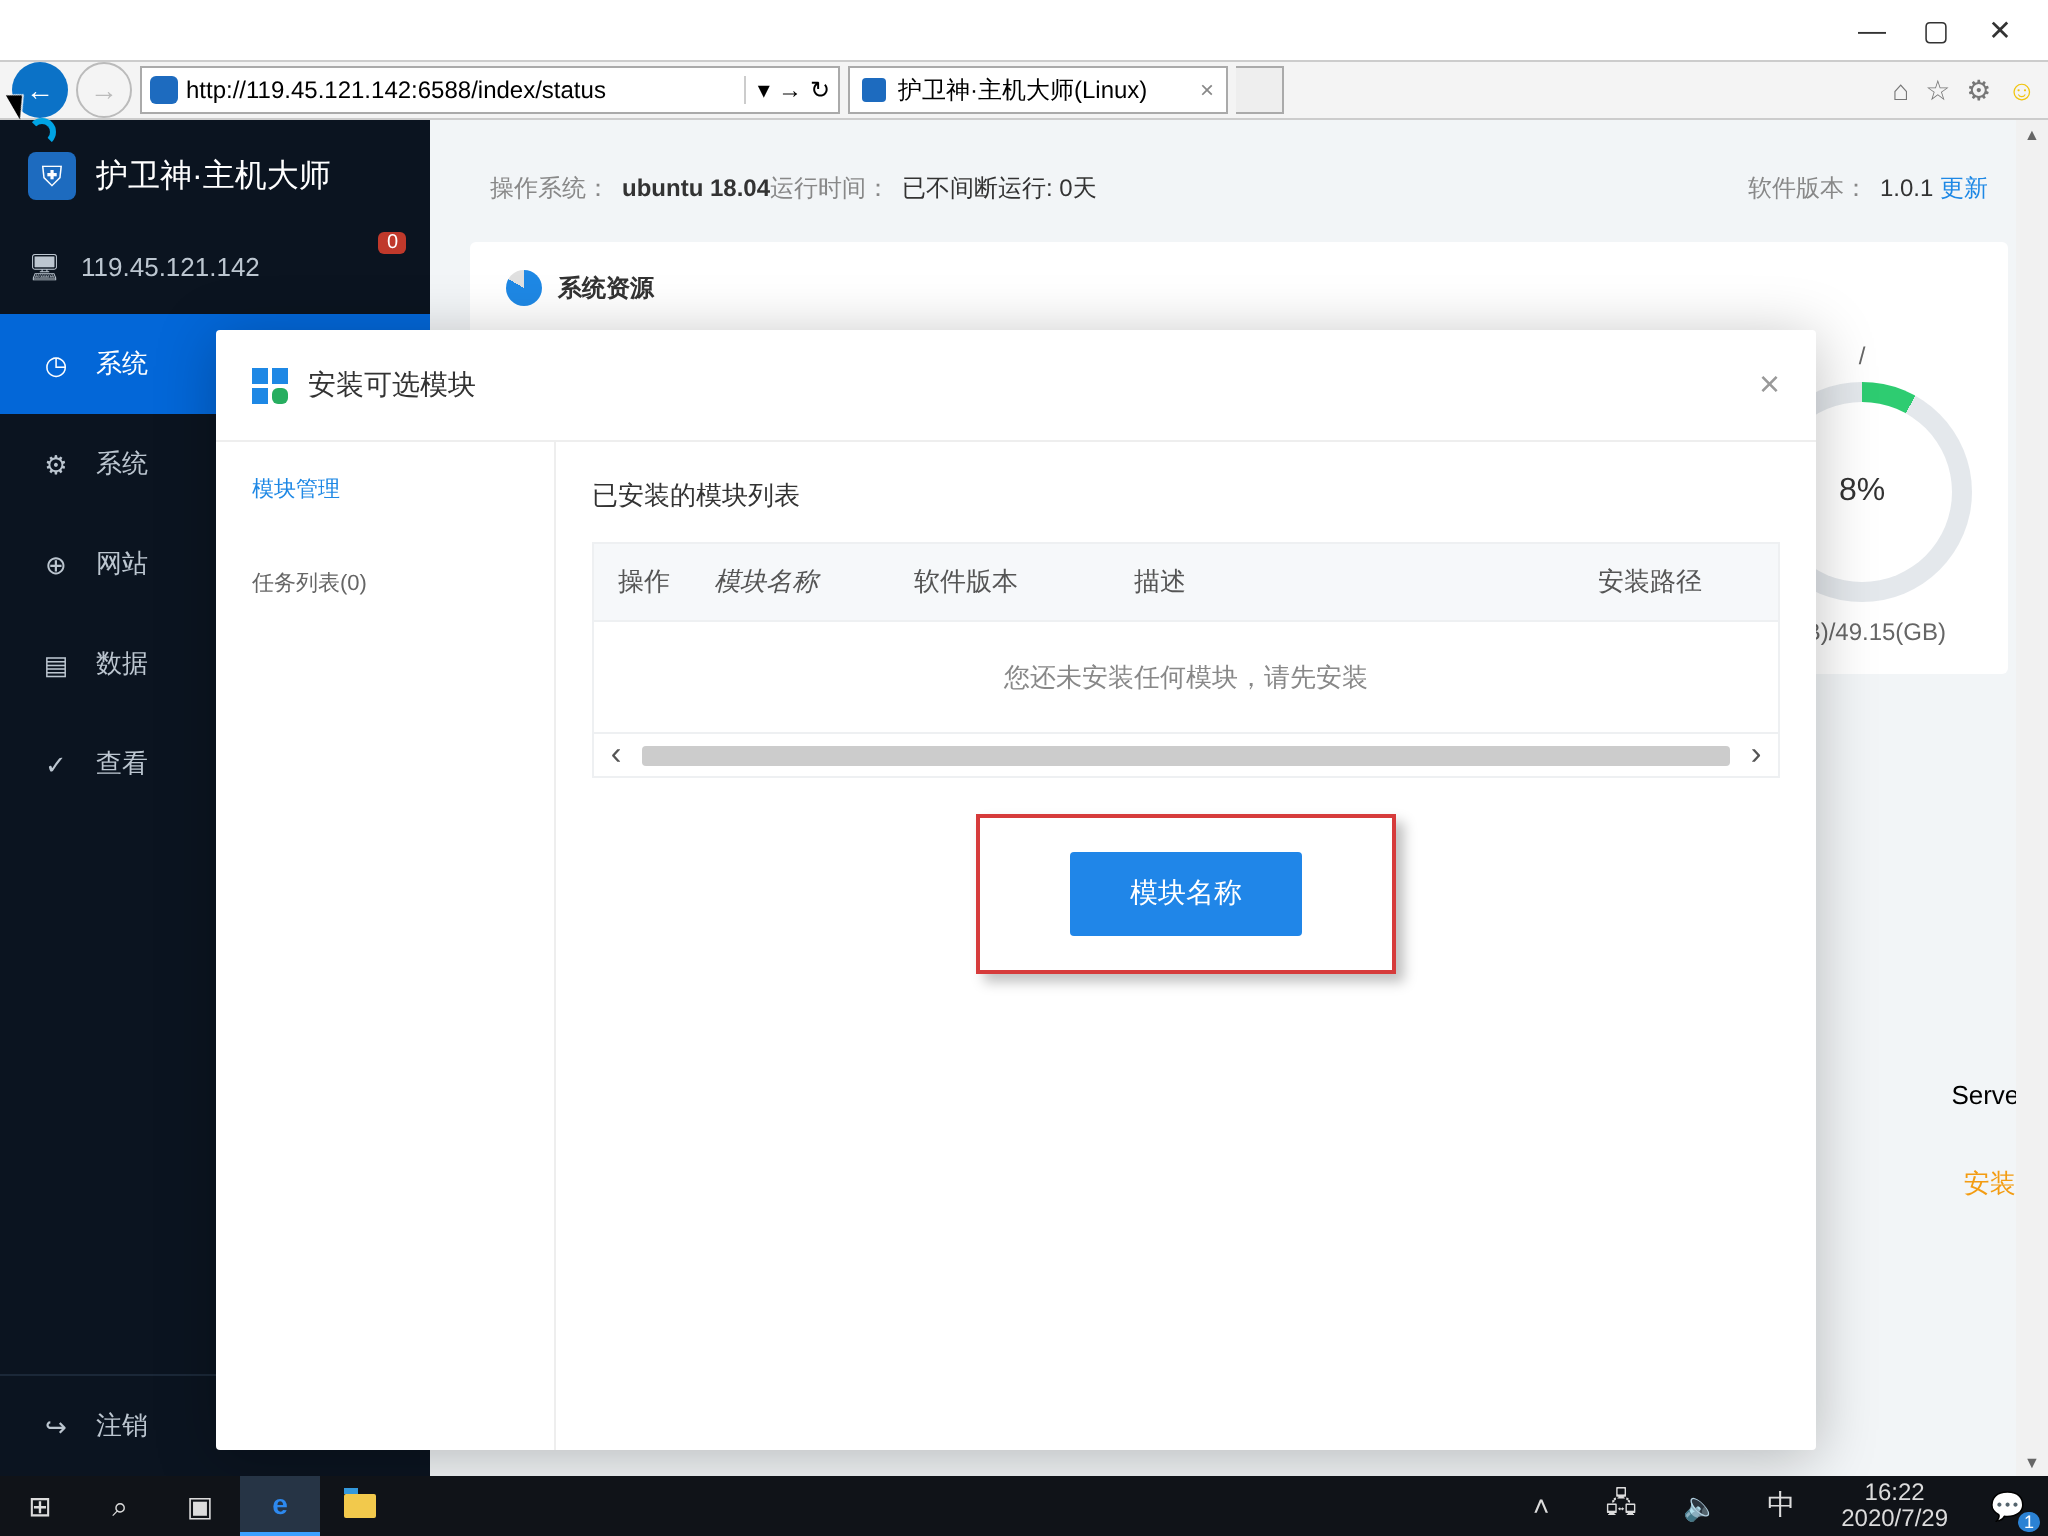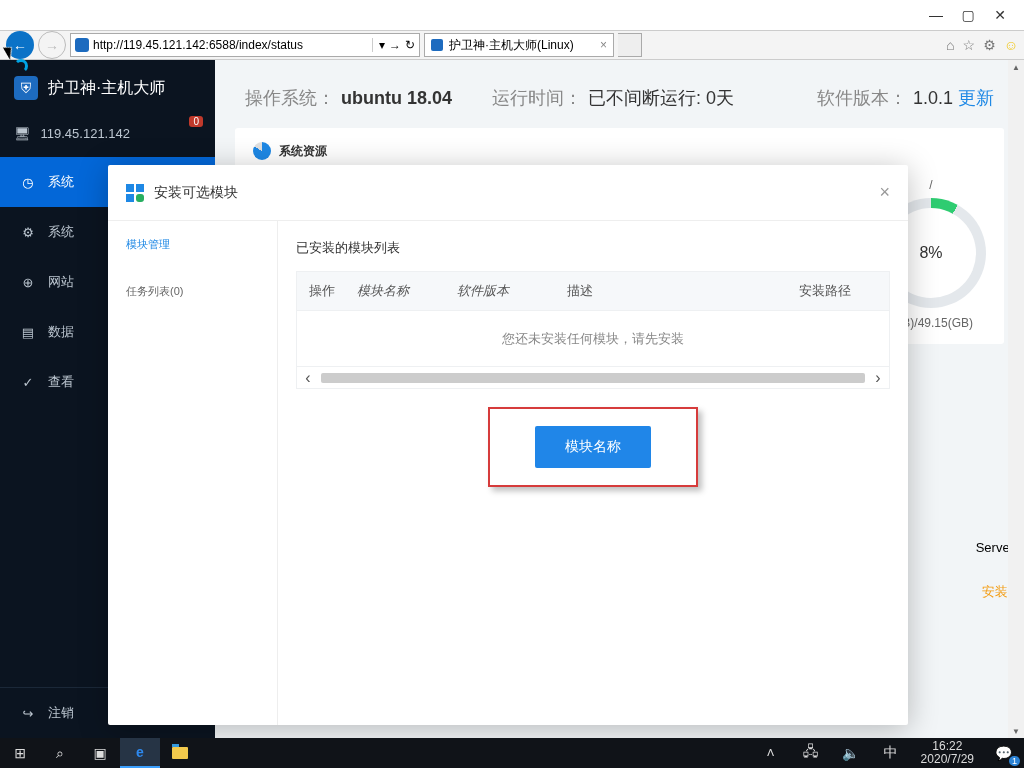--- a/index.html
+++ b/index.html
@@ -25,21 +25,21 @@
 .sidebar { width: 215px; background: #0b1420; color: #bcc6d0; display: flex; flex-direction: column; font-size: 13px; }
 .brand { display: flex; align-items: center; gap: 10px; padding: 16px 14px; font-size: 16px; color: #fff; }
 .brand .shield { width: 24px; height: 24px; display: flex; align-items: center; justify-content: center; background: #1d6bbf; border-radius: 4px; font-size: 14px; }
 .serverip { display: flex; align-items: center; gap: 10px; padding: 10px 14px 16px; position: relative; }
 .badge { position: absolute; right: 12px; top: 0; background: #c0392b; color: #fff; font-size: 10px; padding: 0 4px; border-radius: 3px; }
 .navitem { display: flex; align-items: center; gap: 12px; padding: 16px 20px; }
 .navitem.active { background: #0367d8; color: #fff; }
 .navitem .ico { width: 16px; text-align: center; }
 
 .main { flex: 1; padding: 20px; overflow: hidden; }
-.info-row { display: flex; gap: 40px; font-size: 18px; color: #333; padding: 6px 10px 18px; }
+.info-row { display: flex; font-size: 12px; color: #333; padding: 6px 10px 18px; }
 .info-row .lbl { color: #888; margin-right: 6px; }
 .update { color: #1e88e5; }
 .panel { background: #fff; border-radius: 3px; padding: 14px 18px; }
 .panel-title { display: flex; align-items: center; gap: 8px; font-size: 12px; color: #333; font-weight: bold; }
 .pie-ico { width: 18px; height: 18px; border-radius: 50%; background: conic-gradient(#1e88e5 0 300deg, #e0e0e0 0); }
 .gauge-row { display: flex; justify-content: flex-end; gap: 40px; margin-top: 18px; }
 .gauge { text-align: center; font-size: 12px; color: #666; }
 .arc { width: 110px; height: 110px; border-radius: 50%; background: conic-gradient(#2ecc71 0 29deg, #e4e8ec 0); display: flex; align-items: center; justify-content: center; margin-bottom: 8px; }
 .arc-inner { width: 90px; height: 90px; border-radius: 50%; background: #fff; display: flex; align-items: center; justify-content: center; font-size: 16px; color: #333; }
 .module-peek { position: absolute; right: 10px; top: 480px; text-align: center; font-size: 13px; }
@@ -59,21 +59,21 @@
 .mod-ico span:nth-child(4){ background:#27ae60; border-radius: 3px; }
 .modal-title { font-size: 14px; color: #333; }
 .modal-x { margin-left: auto; font-size: 18px; color: #999; }
 .modal-body { flex: 1; display: flex; }
 .mod-side { width: 170px; border-right: 1px solid #eee; }
 .mod-tab { padding: 16px 18px; font-size: 11px; color: #666; }
 .mod-tab.active { color: #1e88e5; }
 .mod-main { flex: 1; padding: 18px; }
 .sub-title { font-size: 13px; color: #333; margin-bottom: 14px; }
 .tbl-h { display: flex; background: #f6f8fa; border: 1px solid #eef0f2; height: 40px; align-items: center; font-size: 13px; color: #555; }
-.c1{ width: 60px; padding-left: 12px; } .c2{ width: 100px; font-style: italic; } .c3{ width: 110px; font-style: italic; } .c4{ flex:1; } .c5{ width: 90px; }
+.c1{ width: 60px; padding-left: 12px; } .c2{ width: 100px; font-style: italic; } .c3{ width: 110px; } .c4{ flex:1; } .c5{ width: 90px; }
 .tbl-empty { border: 1px solid #eef0f2; border-top: 0; height: 56px; display: flex; align-items: center; justify-content: center; color: #888; font-size: 13px; }
 .hscroll { position: relative; height: 22px; border: 1px solid #eef0f2; border-top: 0; background: #fff; display: flex; align-items: center; }
 .hscroll .arrow { width: 22px; text-align: center; color: #555; }
 .hscroll .track { flex: 1; height: 10px; background: #ccc; border-radius: 2px; margin: 0 2px; }
 .action-wrap { margin: 18px auto 0; width: 210px; height: 80px; border: 2px solid #d63b3b; box-shadow: 4px 4px 6px rgba(0,0,0,.25); display: flex; align-items: center; justify-content: center; }
 .action-btn { background: #2086e8; color: #fff; border: 0; padding: 12px 30px; font-size: 14px; border-radius: 2px; }
 
 
 .cursor-overlay { position: absolute; left: 6px; top: 45px; pointer-events: none; z-index: 200; }
 .cursor-overlay .arrow { width: 0; height: 0; border-left: 7px solid #000; border-top: 4px solid transparent; border-bottom: 10px solid transparent; transform: rotate(-30deg); filter: drop-shadow(1px 0 0 #fff); }

